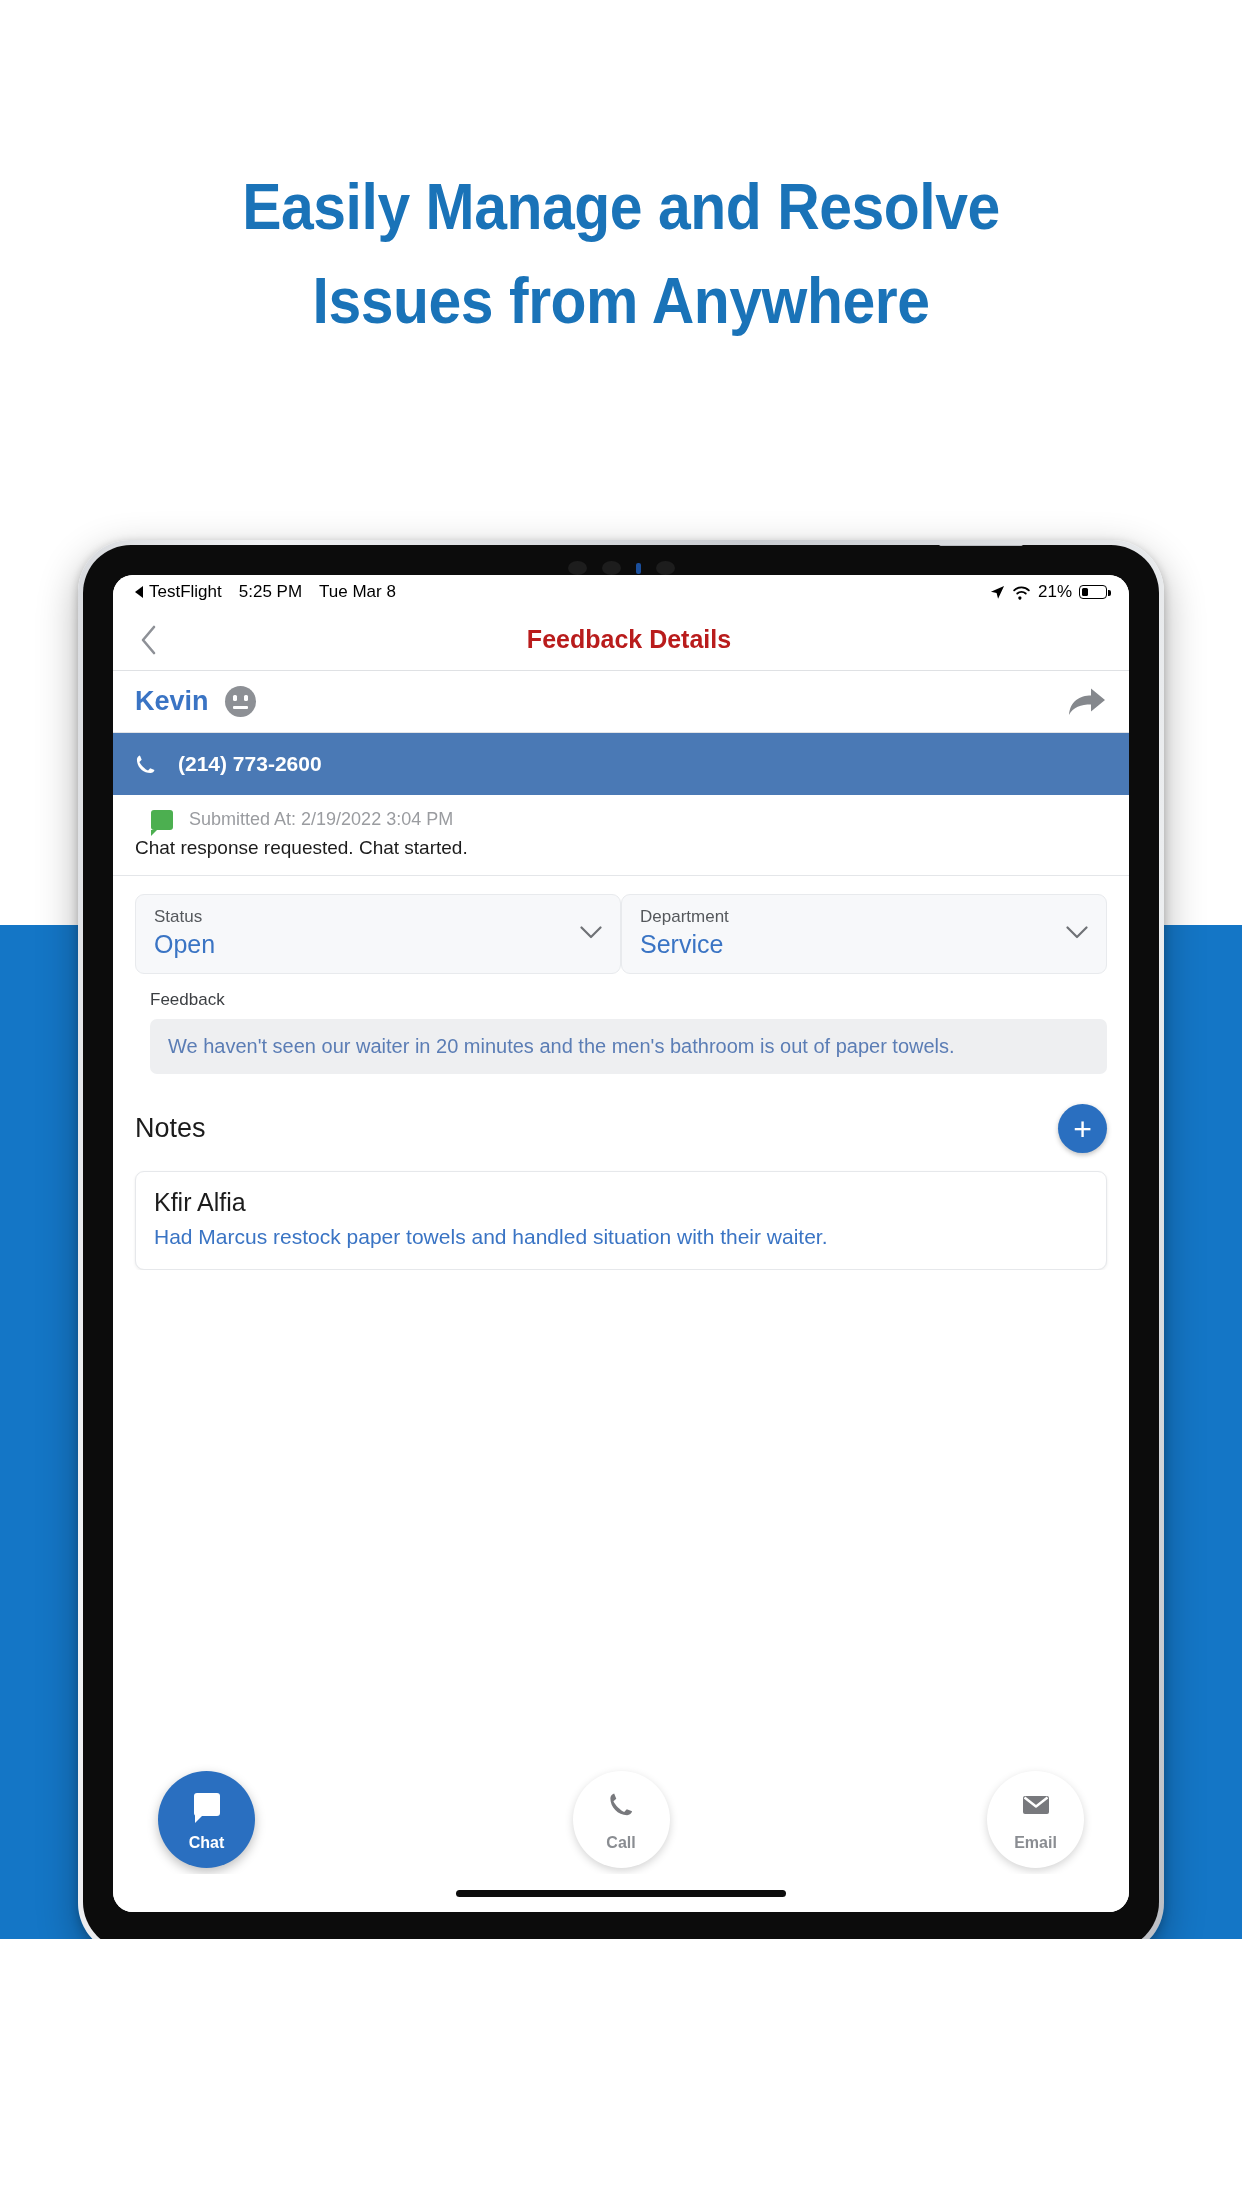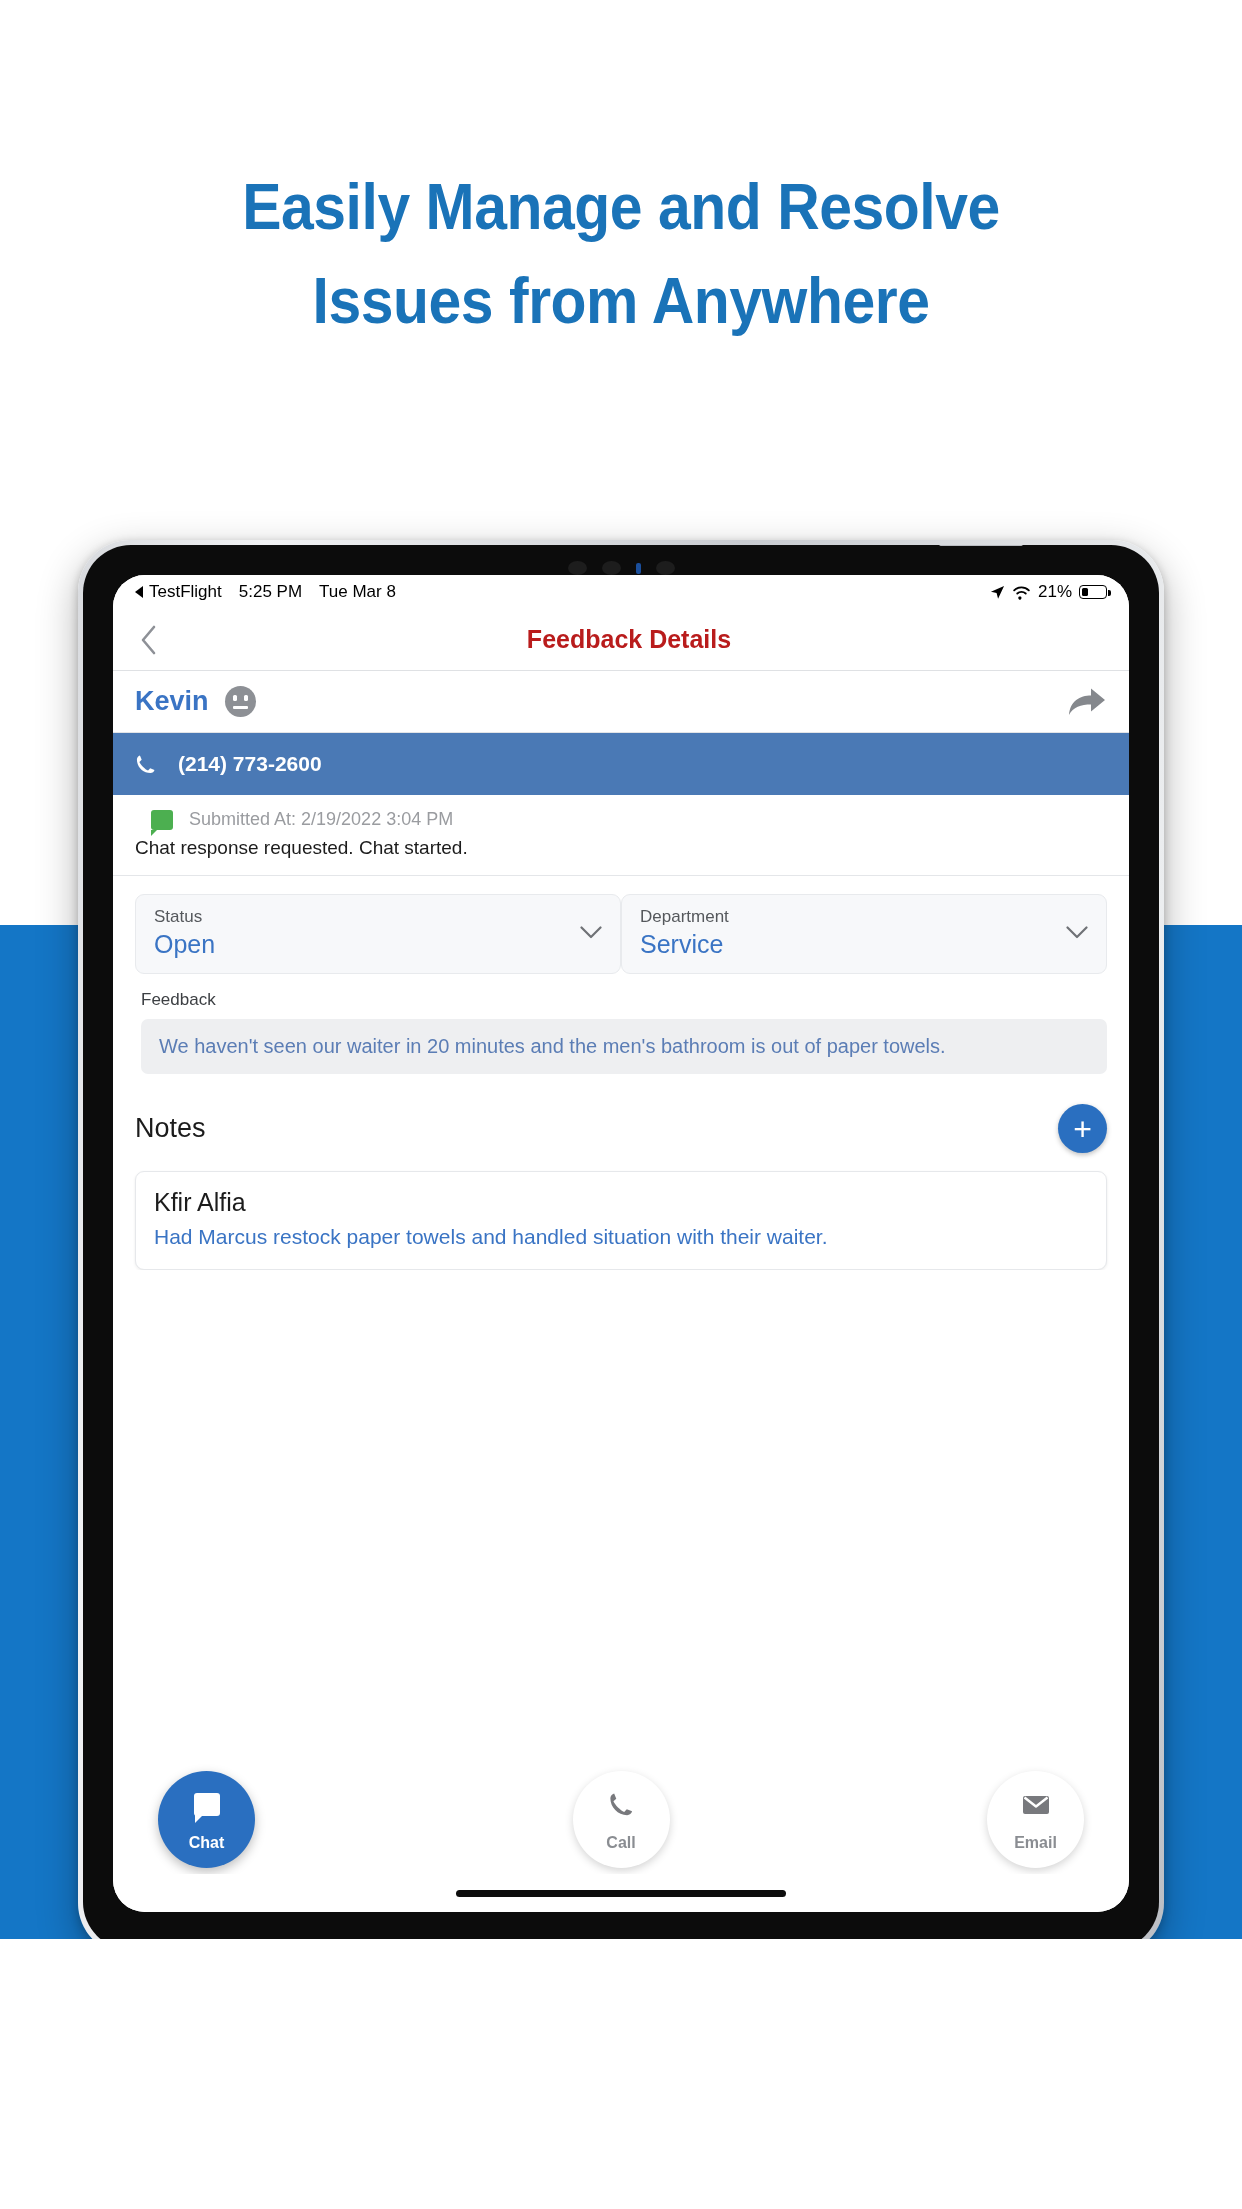--- a/index.html
+++ b/index.html
@@ -98,21 +98,21 @@
   .sensor-dot { width: 13px; height: 13px; border-radius: 50%; background: #1c1c1c; }
   .sensor-dot.wide { width: 19px; height: 14px; border-radius: 50%; background: #1d1d1d; }
   .sensor-led { width: 5px; height: 11px; border-radius: 2px; background: #1b4f9c; }
 
   
   .screen {
     position: relative;
     width: 100%;
     height: 100%;
     background: #ffffff;
-    border-radius: 32px;
+    border-radius: 20px;
     overflow: hidden;
     display: flex;
     flex-direction: column;
   }
 
   
   .statusbar {
     height: 34px;
     flex: 0 0 34px;
     display: flex;
@@ -278,21 +278,21 @@
   .select-chev {
     position: absolute;
     right: 18px;
     top: 50%;
     transform: translateY(-50%);
   }
 
   
   .feedback-wrap {
     flex: 0 0 auto;
-    padding: 16px 22px 0 28px;
+    padding: 16px 22px 0 37px;
     background: #fff;
   }
   .fb-label { font-size: 17px; color: #3c3f43; margin-bottom: 9px; }
   .fb-box {
     background: #eeeff1;
     border-radius: 7px;
     padding: 15px 18px;
     font-size: 20px;
     color: #5b7db5;
     line-height: 1.25;

